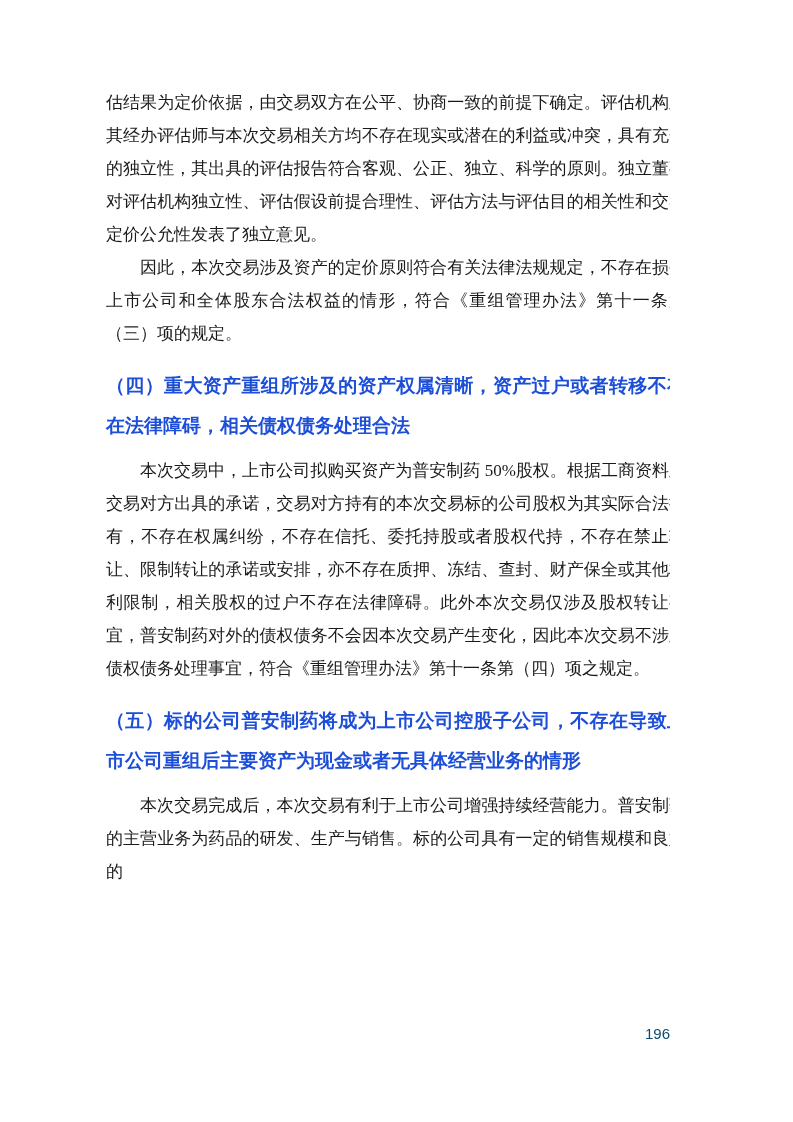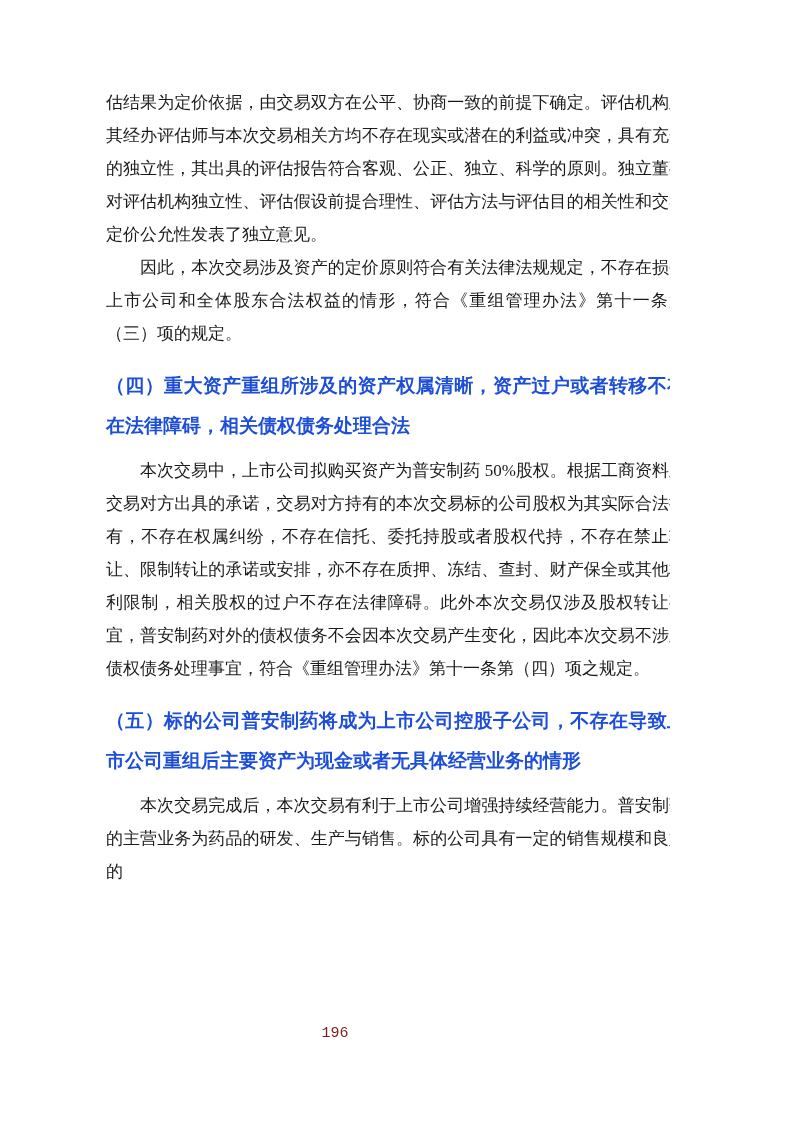--- a/index.html
+++ b/index.html
@@ -42,25 +42,25 @@
     text-justify: inter-ideograph;
     margin: 16px 0 8px 0;
     word-break: break-all;
     color: #1d4ed8;
   }
   .page-number {
     position: absolute;
     top: 1024px;
     left: 0;
     width: 100%;
-    text-align: center;
-    font-family: Liberation Mono, monospace;
+    text-align: right;
+    font-family: Liberation Sans, sans-serif;
     font-size: 15px;
     line-height: 20px;
-    color: #7f1d1d;
+    color: #0c4a6e;
   }
 </style>
 </head>
 <body>
 
 <div class="page">
   <div class="content">
     <p class="body">估结果为定价依据，由交易双方在公平、协商一致的前提下确定。评估机构及其经办评估师与本次交易相关方均不存在现实或潜在的利益或冲突，具有充分的独立性，其出具的评估报告符合客观、公正、独立、科学的原则。独立董事对评估机构独立性、评估假设前提合理性、评估方法与评估目的相关性和交易定价公允性发表了独立意见。</p>
     <p class="body indent">因此，本次交易涉及资产的定价原则符合有关法律法规规定，不存在损害上市公司和全体股东合法权益的情形，符合《重组管理办法》第十一条第（三）项的规定。</p>
     <h3 class="heading">（四）重大资产重组所涉及的资产权属清晰，资产过户或者转移不存在法律障碍，相关债权债务处理合法</h3>

